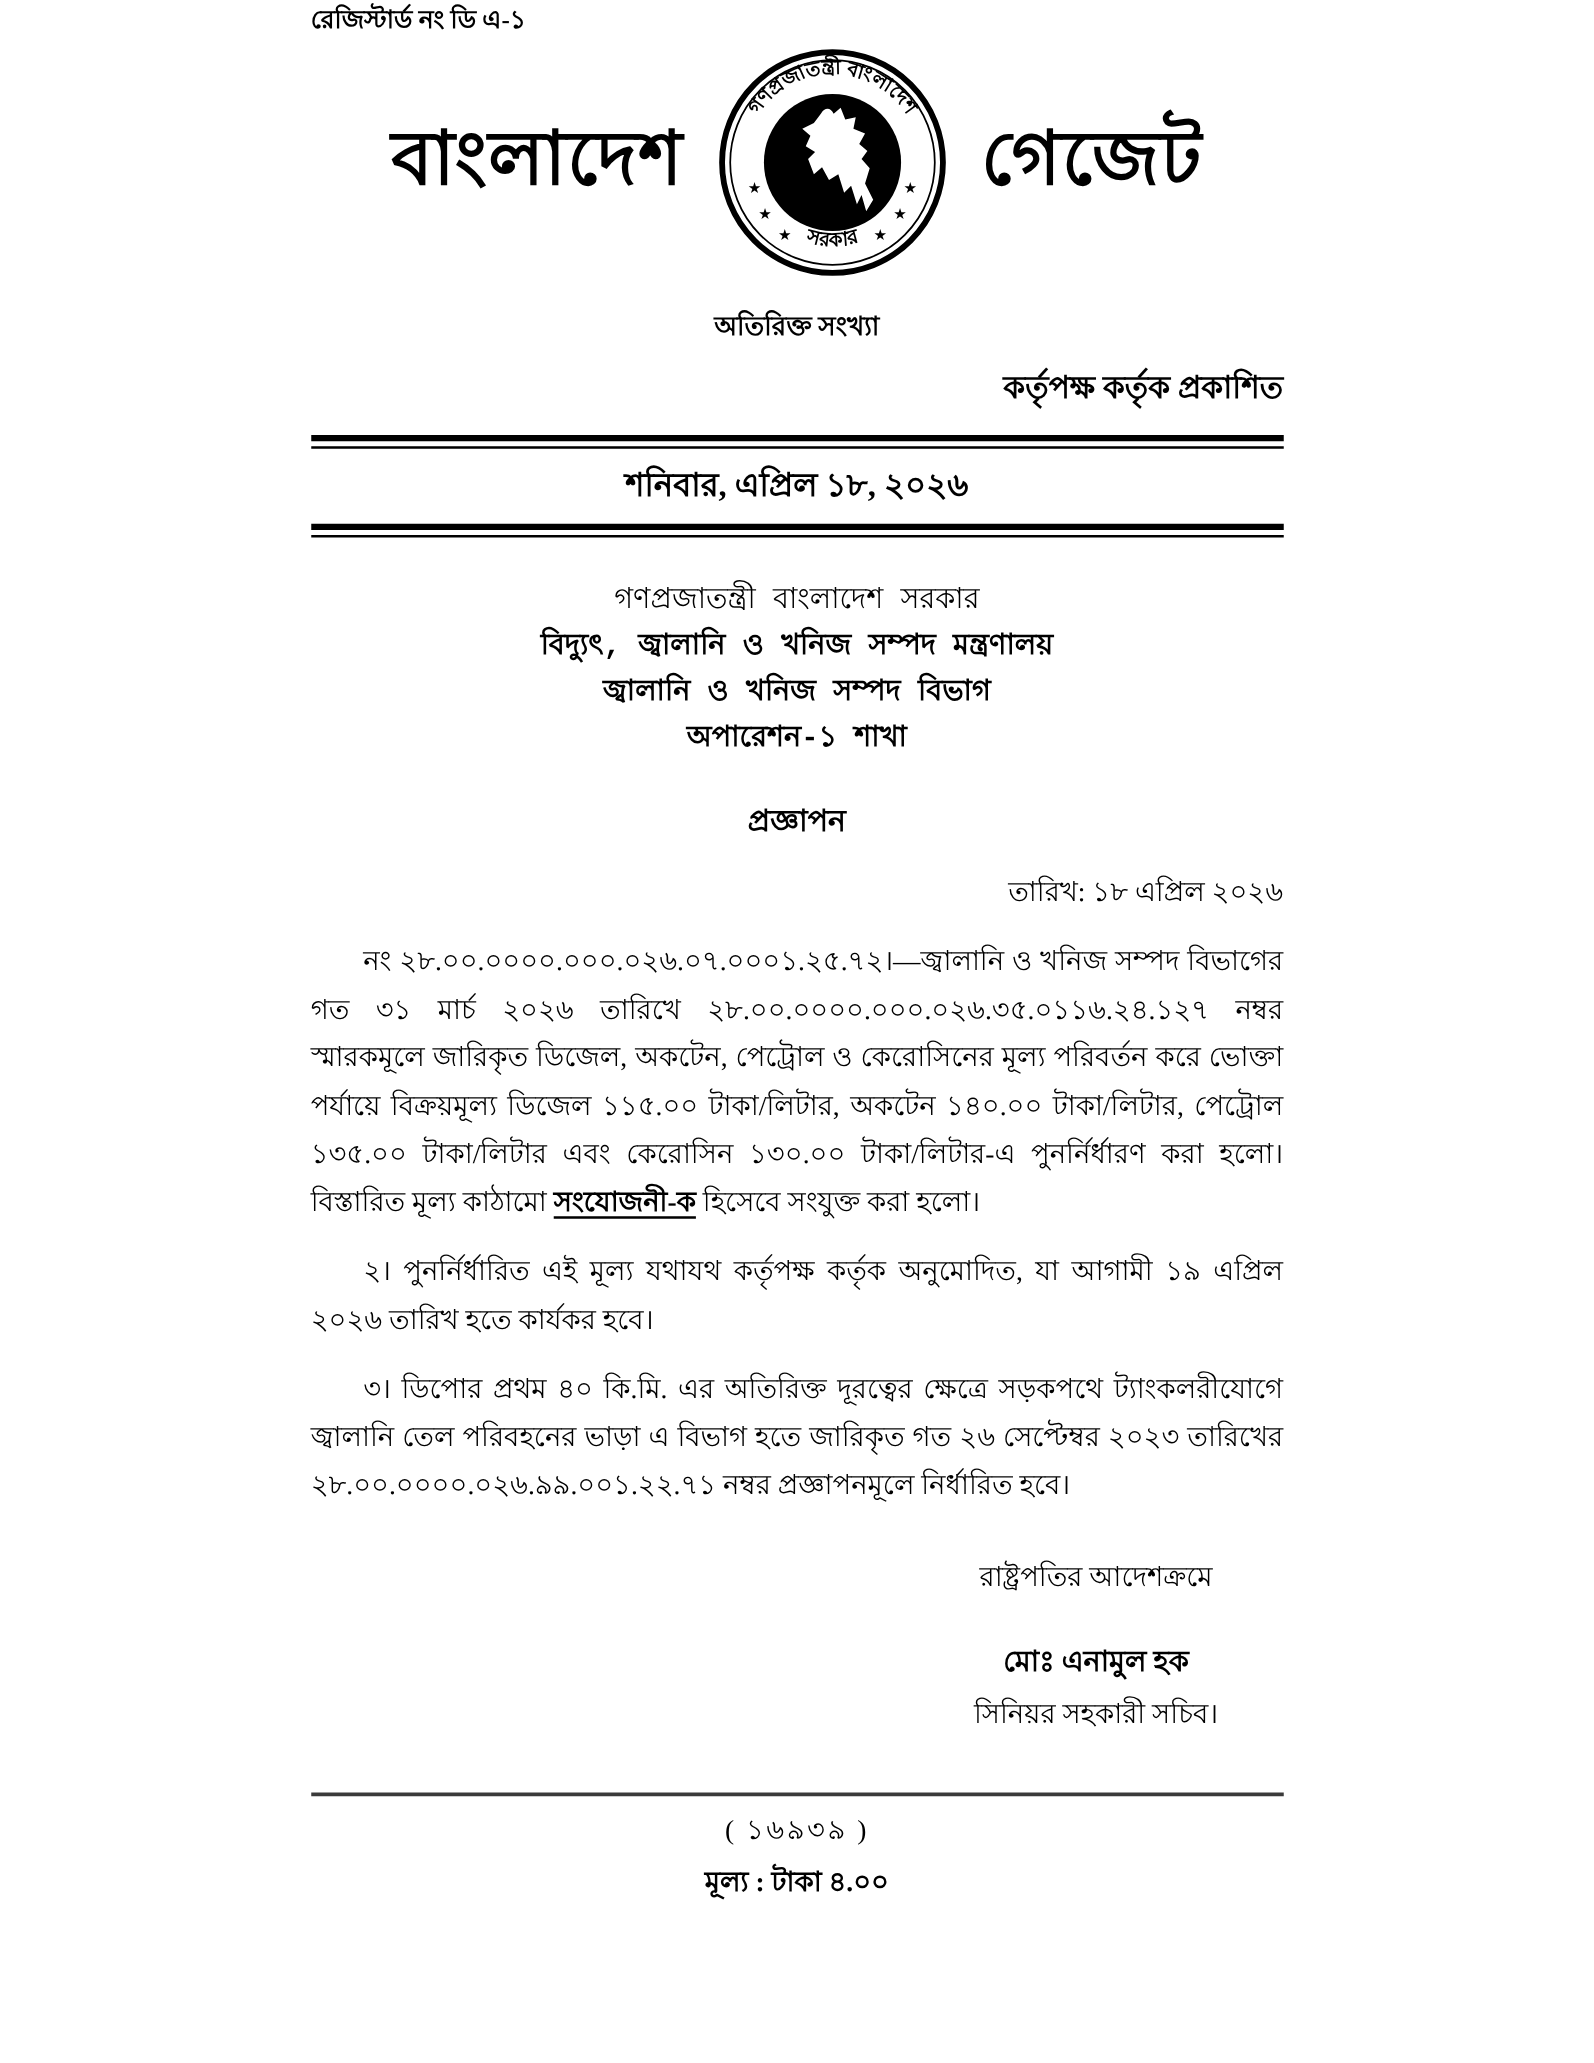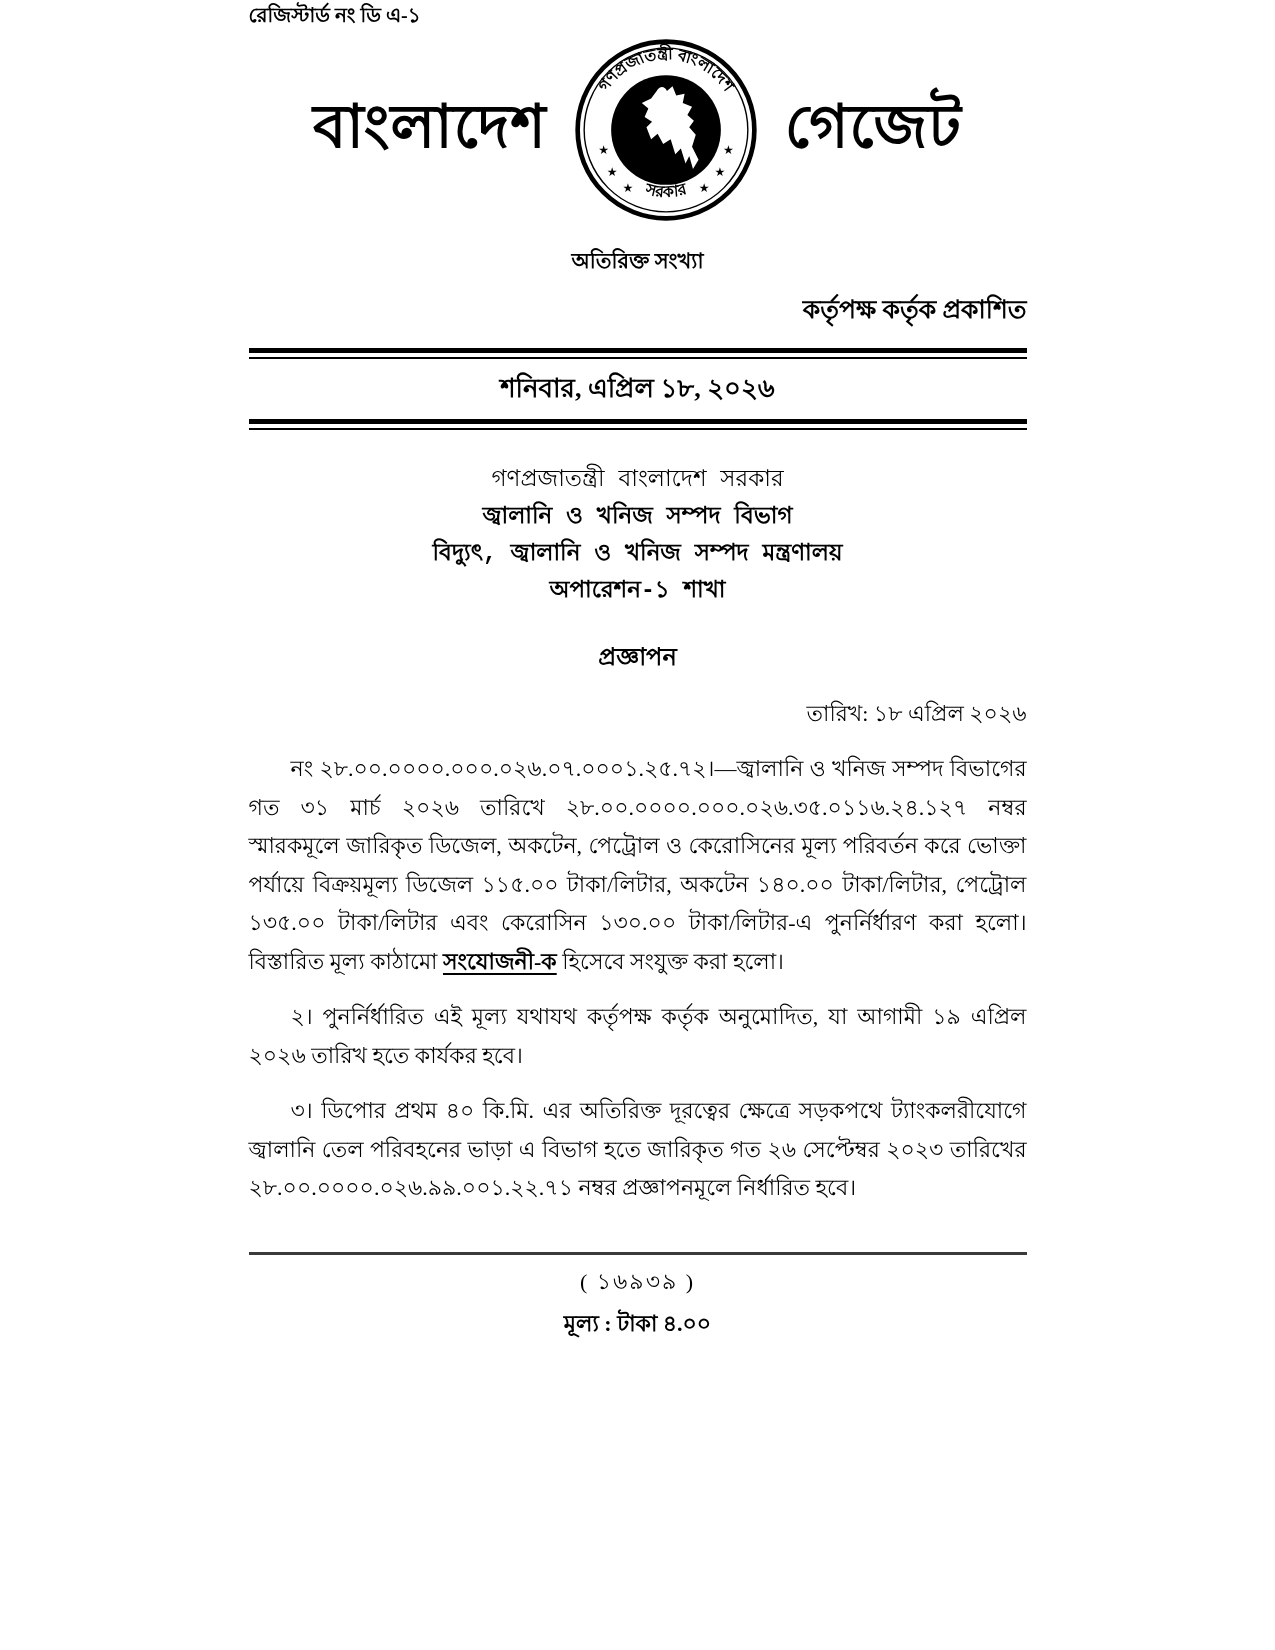--- a/index.html
+++ b/index.html
@@ -83,32 +83,39 @@
 
   <div class="sub1">অতিরিক্ত সংখ্যা</div>
   <div class="sub2">কর্তৃপক্ষ কর্তৃক প্রকাশিত</div>
 
   <div class="rule-double"></div>
   <div class="date-banner">শনিবার, এপ্রিল ১৮, ২০২৬</div>
   <div class="rule-double" style="margin-top:0;"></div>
 
   <div class="org-block">
     <div>গণপ্রজাতন্ত্রী বাংলাদেশ সরকার</div>
+    <div class="org-line-bold">বিদ্যুৎ, জ্বালানি ও খনিজ সম্পদ মন্ত্রণালয়</div>
     <div class="org-line-bold">জ্বালানি ও খনিজ সম্পদ বিভাগ</div>
-    <div class="org-line-bold">বিদ্যুৎ, জ্বালানি ও খনিজ সম্পদ মন্ত্রণালয়</div>
     <div class="org-line-bold">অপারেশন-১ শাখা</div>
   </div>
 
   <div class="proclaim">প্রজ্ঞাপন</div>
   <div class="notif-date">তারিখ: ১৮ এপ্রিল ২০২৬</div>
 
   <div class="para"><span>নং ২৮.০০.০০০০.০০০.০২৬.০৭.০০০১.২৫.৭২।—জ্বালানি ও খনিজ সম্পদ বিভাগের গত ৩১ মার্চ ২০২৬ তারিখে ২৮.০০.০০০০.০০০.০২৬.৩৫.০১১৬.২৪.১২৭ নম্বর স্মারকমূলে জারিকৃত ডিজেল, অকটেন, পেট্রোল ও কেরোসিনের মূল্য পরিবর্তন করে ভোক্তা পর্যায়ে বিক্রয়মূল্য ডিজেল ১১৫.০০ টাকা/লিটার, অকটেন ১৪০.০০ টাকা/লিটার, পেট্রোল ১৩৫.০০ টাকা/লিটার এবং কেরোসিন ১৩০.০০ টাকা/লিটার-এ পুনর্নির্ধারণ করা হলো। বিস্তারিত মূল্য কাঠামো </span><span class="annex">সংযোজনী-ক</span><span> হিসেবে সংযুক্ত করা হলো।</span></div>
 
   <div class="para">২। পুনর্নির্ধারিত এই মূল্য যথাযথ কর্তৃপক্ষ কর্তৃক অনুমোদিত, যা আগামী ১৯ এপ্রিল ২০২৬ তারিখ হতে কার্যকর হবে।</div>
 
   <div class="para">৩। ডিপোর প্রথম ৪০ কি.মি. এর অতিরিক্ত দূরত্বের ক্ষেত্রে সড়কপথে ট্যাংকলরীযোগে জ্বালানি তেল পরিবহনের ভাড়া এ বিভাগ হতে জারিকৃত গত ২৬ সেপ্টেম্বর ২০২৩ তারিখের ২৮.০০.০০০০.০২৬.৯৯.০০১.২২.৭১ নম্বর প্রজ্ঞাপনমূলে নির্ধারিত হবে।</div>
 
+  <div class="sig-row">
+    <div class="sig-inner">
+      <div class="sig-order">রাষ্ট্রপতির আদেশক্রমে</div>
+      <div class="sig-name">মোঃ এনামুল হক</div>
+      <div class="sig-desig">সিনিয়র সহকারী সচিব।</div>
+    </div>
+  </div>
 
   <div class="footer-rule"></div>
   <div class="footer-page">( ১৬৯৩৯ )</div>
   <div class="footer-price">মূল্য : টাকা ৪.০০</div>
 
 </div>
 
 </body></html>

